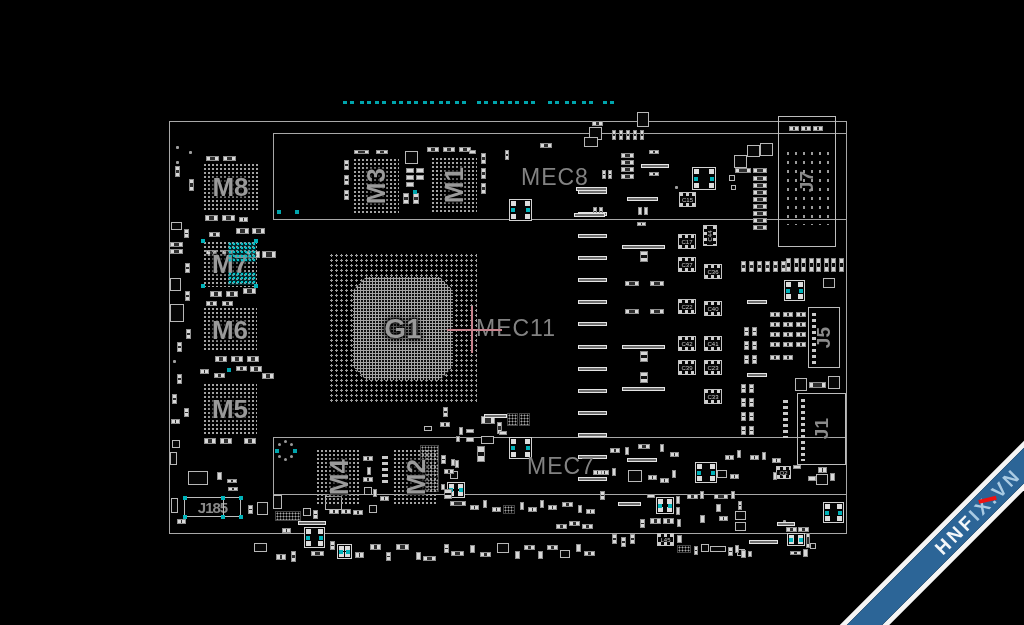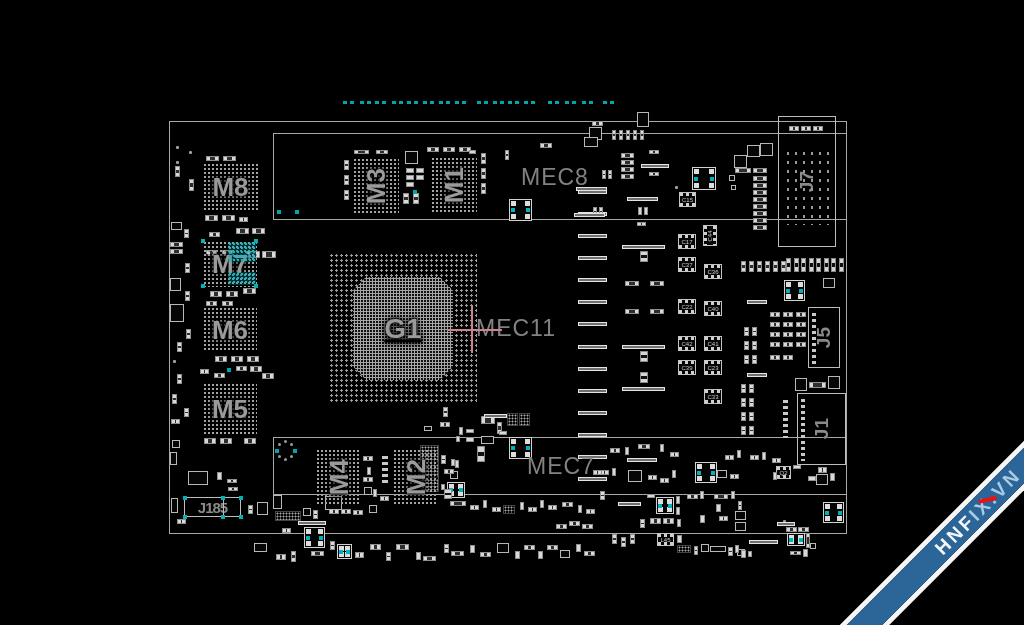--- a/index.html
+++ b/index.html
@@ -35,21 +35,21 @@
        repeating-linear-gradient(180deg,transparent 0 13px,rgba(0,0,0,.75) 13px 15px);
        background-size:4px 4px,100% 15px;display:flex;align-items:center;justify-content:center;}
   .chiplabel{color:#9a9a9a;font-weight:700;font-size:26px;line-height:1;
        text-shadow:0 0 3px #000,0 0 5px #000,0 0 7px #000;}
   .chiplabel.rot{writing-mode:vertical-rl;transform:rotate(180deg);}
   .hlpatch{position:absolute;background-color:rgba(0,150,160,.28);
        background-image:radial-gradient(circle,#00c2c9 1.1px,transparent 1.3px);background-size:4px 4px;}
   .tealmark{position:absolute;width:4px;height:4px;background:#00b3ba;}
   
   .g1outer{background-image:radial-gradient(circle,#9d9d9d 1.2px,transparent 1.4px);background-size:5px 5px;
-       display:flex;align-items:center;justify-content:center;text-decoration:underline;}
+       display:flex;align-items:center;justify-content:center;}
   .g1inner{position:absolute;background-color:#111;
        background-image:radial-gradient(circle,#a6a6a6 1px,transparent 1.2px);background-size:3px 3px;
        clip-path:polygon(13% 0,87% 0,100% 13%,100% 87%,87% 100%,13% 100%,0 87%,0 13%);}
   .g1label{position:relative;z-index:2;}
   
   .conn{border:1px solid #bdbdbd;display:flex;align-items:center;justify-content:center;}
   .connlabel{color:#8a8a8a;font-weight:700;font-size:19px;
        text-shadow:0 0 3px #000;}
   .connlabel.rot{writing-mode:vertical-rl;transform:rotate(180deg);}
   .j7dots{position:absolute;background-image:radial-gradient(circle,#9a9a9a 1.2px,transparent 1.4px);background-size:8px 9px;}

